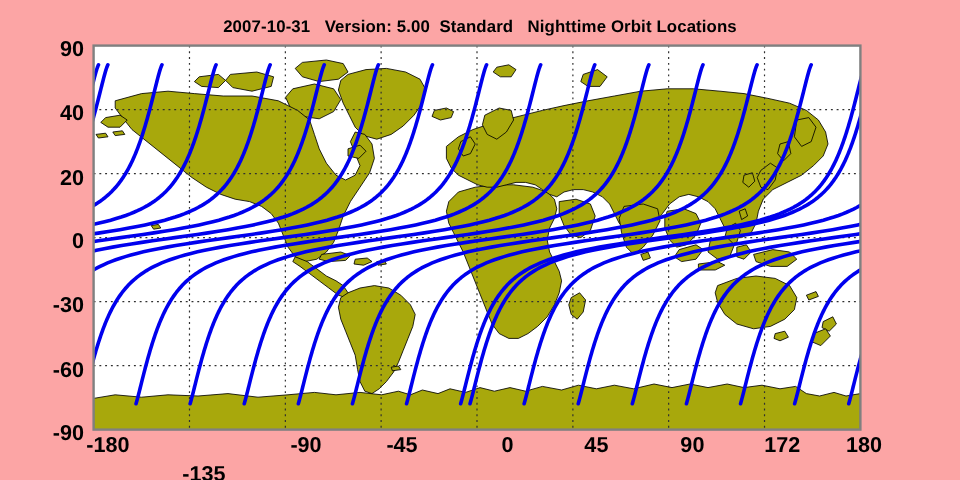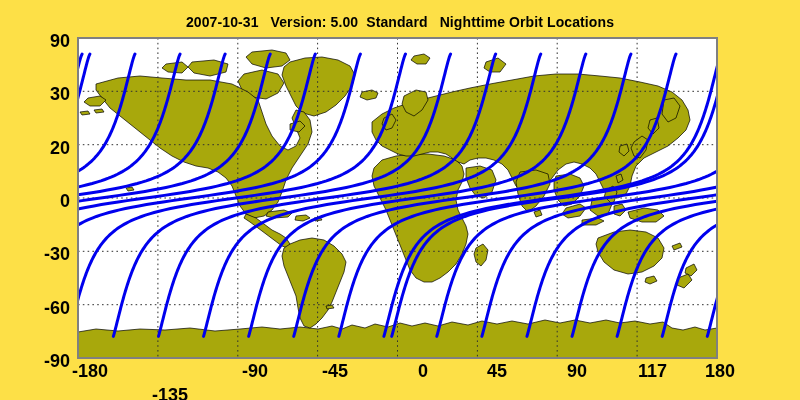--- a/index.html
+++ b/index.html
@@ -10,21 +10,21 @@
   body {
     width: 800px;
     height: 400px;
     overflow: hidden;
     font-family: "Liberation Sans", sans-serif;
   }
   #figure {
     position: relative;
     width: 800px;
     height: 400px;
-    background: #fde047;
+    background: #fca5a5;
   }
   #plot-title {
     position: absolute;
     left: 0;
     top: 14px;
     width: 800px;
     text-align: center;
     font-family: "Liberation Sans", sans-serif;
     font-size: 14px;
     font-weight: bold;
@@ -233,30 +233,30 @@
           <path d="M676.00,54.02 L675.71,54.62 L675.43,55.29 L675.14,56.04 L674.86,56.86 L674.57,57.72 L674.28,58.64 L673.99,59.60 L673.70,60.60 L673.41,61.63 L673.12,62.69 L672.83,63.78 L672.54,64.88 L672.25,66.01 L671.95,67.15 L671.65,68.31 L671.36,69.48 L671.06,70.67 L670.76,71.86 L670.45,73.06 L670.15,74.28 L669.84,75.50 L669.54,76.72 L669.23,77.96 L668.91,79.20 L668.60,80.44 L668.28,81.69 L667.96,82.95 L667.64,84.21 L667.32,85.47 L666.99,86.74 L666.66,88.01 L666.32,89.28 L665.99,90.55 L665.65,91.83 L665.30,93.11 L664.96,94.39 L664.61,95.68 L664.25,96.96 L663.89,98.25 L663.53,99.54 L663.16,100.83 L662.79,102.13 L662.41,103.42 L662.02,104.72 L661.63,106.01 L661.24,107.31 L660.84,108.61 L660.43,109.91 L660.02,111.21 L659.60,112.51 L659.17,113.82 L658.73,115.12 L658.29,116.42 L657.84,117.73 L657.37,119.04 L656.90,120.34 L656.42,121.65 L655.93,122.96 L655.43,124.27 L654.92,125.58 L654.39,126.89 L653.85,128.20 L653.30,129.51 L652.73,130.82 L652.15,132.13 L651.55,133.44 L650.94,134.75 L650.31,136.07 L649.66,137.38 L648.99,138.69 L648.29,140.01 L647.58,141.32 L646.83,142.64 L646.07,143.95 L645.27,145.27 L644.45,146.58 L643.59,147.90 L642.70,149.21 L641.77,150.53 L640.80,151.85 L639.79,153.16 L638.73,154.48 L637.62,155.80 L636.46,157.11 L635.24,158.43 L633.95,159.75 L632.60,161.07 L631.16,162.38 L629.65,163.70 L628.04,165.02 L626.33,166.34 L624.52,167.66 L622.58,168.98 L620.50,170.29 L618.28,171.61 L615.89,172.93 L613.32,174.25 L610.54,175.57 L607.54,176.89 L604.29,178.21 L600.76,179.53 L596.91,180.85 L592.72,182.16 L588.14,183.48 L583.14,184.80 L577.69,186.12 L571.73,187.44 L565.26,188.76 L558.24,190.08 L550.67,191.40 L542.58,192.72 L534.02,194.04 L525.05,195.36 L515.80,196.68 L506.40,198.00 L496.99,199.32 L487.74,200.64 L478.78,201.96 L470.21,203.28 L462.12,204.60 L454.55,205.92 L447.53,207.24 L441.06,208.56 L435.11,209.88 L429.65,211.20 L424.65,212.52 L420.08,213.84 L415.88,215.15 L412.04,216.47 L408.50,217.79 L405.25,219.11 L402.25,220.43 L399.47,221.75 L396.90,223.07 L394.51,224.39 L392.29,225.71 L390.22,227.02 L388.28,228.34 L386.46,229.66 L384.75,230.98 L383.14,232.30 L381.63,233.62 L380.20,234.93 L378.84,236.25 L377.55,237.57 L376.33,238.89 L375.17,240.20 L374.06,241.52 L373.00,242.84 L371.99,244.15 L371.02,245.47 L370.09,246.79 L369.20,248.10 L368.35,249.42 L367.52,250.73 L366.72,252.05 L365.96,253.36 L365.22,254.68 L364.50,255.99 L363.81,257.31 L363.14,258.62 L362.48,259.93 L361.85,261.25 L361.24,262.56 L360.64,263.87 L360.06,265.18 L359.49,266.49 L358.94,267.80 L358.40,269.11 L357.88,270.42 L357.36,271.73 L356.86,273.04 L356.37,274.35 L355.89,275.66 L355.42,276.96 L354.96,278.27 L354.50,279.58 L354.06,280.88 L353.62,282.18 L353.20,283.49 L352.78,284.79 L352.36,286.09 L351.95,287.39 L351.55,288.69 L351.16,289.99 L350.77,291.28 L350.38,292.58 L350.01,293.87 L349.63,295.17 L349.26,296.46 L348.90,297.75 L348.54,299.04 L348.19,300.32 L347.84,301.61 L347.49,302.89 L347.14,304.17 L346.80,305.45 L346.47,306.72 L346.13,307.99 L345.80,309.26 L345.48,310.53 L345.15,311.79 L344.83,313.05 L344.51,314.31 L344.19,315.56 L343.88,316.80 L343.57,318.04 L343.26,319.28 L342.95,320.50 L342.64,321.72 L342.34,322.94 L342.04,324.14 L341.74,325.33 L341.44,326.52 L341.14,327.69 L340.84,328.85 L340.55,329.99 L340.25,331.12 L339.96,332.22 L339.67,333.31 L339.38,334.37 L339.09,335.40 L338.80,336.40"></path>
           <path d="M82.08,54.02 L81.80,54.62 L81.51,55.29 L81.23,56.04 L80.94,56.86 L80.65,57.72 L80.37,58.64 L80.08,59.60 L79.79,60.60 L79.50,61.63 L79.21,62.69 L78.92,63.78 L78.62,64.88 L78.33,66.01 L78.04,67.15 L77.74,68.31 L77.44,69.48 L77.14,70.67 L76.84,71.86 L76.54,73.06 L76.23,74.28 L75.93,75.50 L75.62,76.72 L75.31,77.96 L75.00,79.20 L74.68,80.44 L74.37,81.69 L74.05,82.95 L73.73,84.21 L73.40,85.47 L73.07,86.74 L72.74,88.01 L72.41,89.28 L72.07,90.55 L71.73,91.83 L71.39,93.11 L71.04,94.39 L70.69,95.68 L70.34,96.96 L69.98,98.25 L69.61,99.54 L69.24,100.83 L68.87,102.13 L68.49,103.42 L68.11,104.72 L67.72,106.01 L67.32,107.31 L66.92,108.61 L66.52,109.91 L66.10,111.21 L65.68,112.51 L65.25,113.82 L64.82,115.12 L64.37,116.42 L63.92,117.73 L63.46,119.04 L62.99,120.34 L62.51,121.65 L62.02,122.96 L61.51,124.27 L61.00,125.58 L60.48,126.89 L59.94,128.20 L59.38,129.51 L58.82,130.82 L58.24,132.13 L57.64,133.44 L57.03,134.75 L56.39,136.07 L55.74,137.38 L55.07,138.69 L54.38,140.01 L53.66,141.32 L52.92,142.64 L52.15,143.95 L51.36,145.27 L50.53,146.58 L49.68,147.90 L48.78,149.21 L47.85,150.53 L46.89,151.85 L45.87,153.16 L44.82,154.48 L43.71,155.80 L42.55,157.11 L41.32,158.43 L40.04,159.75 L38.68,161.07 L37.25,162.38 L35.73,163.70 L34.13,165.02 L32.42,166.34 L30.60,167.66 L28.66,168.98 L26.59,170.29"></path>
           <path d="M721.08,54.02 L720.80,54.62 L720.51,55.29 L720.23,56.04 L719.94,56.86 L719.65,57.72 L719.37,58.64 L719.08,59.60 L718.79,60.60 L718.50,61.63 L718.21,62.69 L717.92,63.78 L717.62,64.88 L717.33,66.01 L717.04,67.15 L716.74,68.31 L716.44,69.48 L716.14,70.67 L715.84,71.86 L715.54,73.06 L715.23,74.28 L714.93,75.50 L714.62,76.72 L714.31,77.96 L714.00,79.20 L713.68,80.44 L713.37,81.69 L713.05,82.95 L712.73,84.21 L712.40,85.47 L712.07,86.74 L711.74,88.01 L711.41,89.28 L711.07,90.55 L710.73,91.83 L710.39,93.11 L710.04,94.39 L709.69,95.68 L709.34,96.96 L708.98,98.25 L708.61,99.54 L708.24,100.83 L707.87,102.13 L707.49,103.42 L707.11,104.72 L706.72,106.01 L706.32,107.31 L705.92,108.61 L705.52,109.91 L705.10,111.21 L704.68,112.51 L704.25,113.82 L703.82,115.12 L703.37,116.42 L702.92,117.73 L702.46,119.04 L701.99,120.34 L701.51,121.65 L701.02,122.96 L700.51,124.27 L700.00,125.58 L699.48,126.89 L698.94,128.20 L698.38,129.51 L697.82,130.82 L697.24,132.13 L696.64,133.44 L696.03,134.75 L695.39,136.07 L694.74,137.38 L694.07,138.69 L693.38,140.01 L692.66,141.32 L691.92,142.64 L691.15,143.95 L690.36,145.27 L689.53,146.58 L688.68,147.90 L687.78,149.21 L686.85,150.53 L685.89,151.85 L684.87,153.16 L683.82,154.48 L682.71,155.80 L681.55,157.11 L680.32,158.43 L679.04,159.75 L677.68,161.07 L676.25,162.38 L674.73,163.70 L673.13,165.02 L671.42,166.34 L669.60,167.66 L667.66,168.98 L665.59,170.29 L663.36,171.61 L660.98,172.93 L658.40,174.25 L655.63,175.57 L652.63,176.89 L649.38,178.21 L645.84,179.53 L641.99,180.85 L637.80,182.16 L633.23,183.48 L628.23,184.80 L622.77,186.12 L616.82,187.44 L610.34,188.76 L603.32,190.08 L595.76,191.40 L587.67,192.72 L579.10,194.04 L570.14,195.36 L560.88,196.68 L551.48,198.00 L542.08,199.32 L532.83,200.64 L523.86,201.96 L515.29,203.28 L507.20,204.60 L499.64,205.92 L492.62,207.24 L486.14,208.56 L480.19,209.88 L474.73,211.20 L469.74,212.52 L465.16,213.84 L460.97,215.15 L457.12,216.47 L453.59,217.79 L450.33,219.11 L447.33,220.43 L444.56,221.75 L441.99,223.07 L439.60,224.39 L437.38,225.71 L435.30,227.02 L433.36,228.34 L431.54,229.66 L429.84,230.98 L428.23,232.30 L426.71,233.62 L425.28,234.93 L423.93,236.25 L422.64,237.57 L421.42,238.89 L420.25,240.20 L419.15,241.52 L418.09,242.84 L417.08,244.15 L416.11,245.47 L415.18,246.79 L414.29,248.10 L413.43,249.42 L412.61,250.73 L411.81,252.05 L411.04,253.36 L410.30,254.68 L409.59,255.99 L408.89,257.31 L408.22,258.62 L407.57,259.93 L406.94,261.25 L406.32,262.56 L405.73,263.87 L405.14,265.18 L404.58,266.49 L404.03,267.80 L403.49,269.11 L402.96,270.42 L402.45,271.73 L401.95,273.04 L401.46,274.35 L400.97,275.66 L400.50,276.96 L400.04,278.27 L399.59,279.58 L399.15,280.88 L398.71,282.18 L398.28,283.49 L397.86,284.79 L397.45,286.09 L397.04,287.39 L396.64,288.69 L396.24,289.99 L395.85,291.28 L395.47,292.58 L395.09,293.87 L394.72,295.17 L394.35,296.46 L393.99,297.75 L393.63,299.04 L393.27,300.32 L392.92,301.61 L392.57,302.89 L392.23,304.17 L391.89,305.45 L391.55,306.72 L391.22,307.99 L390.89,309.26 L390.56,310.53 L390.24,311.79 L389.92,313.05 L389.60,314.31 L389.28,315.56 L388.96,316.80 L388.65,318.04 L388.34,319.28 L388.03,320.50 L387.73,321.72 L387.42,322.94 L387.12,324.14 L386.82,325.33 L386.52,326.52 L386.22,327.69 L385.93,328.85 L385.63,329.99 L385.34,331.12 L385.05,332.22 L384.75,333.31 L384.46,334.37 L384.17,335.40 L383.88,336.40"></path>
         </g>
     </g>
 
     <rect x="78" y="38" width="639" height="320" fill="none" stroke="#808080" stroke-width="2"></rect>
   </svg>
 
   <div class="tick-label ytick" style="left:28px; top:31px; width:42px;">90</div>
-  <div class="tick-label ytick" style="left:28px; top:84px; width:42px;">30</div>
+  <div class="tick-label ytick" style="left:28px; top:84px; width:42px;">40</div>
   <div class="tick-label ytick" style="left:28px; top:138px; width:42px;">20</div>
   <div class="tick-label ytick" style="left:28px; top:191px; width:42px;">0</div>
   <div class="tick-label ytick" style="left:28px; top:244px; width:42px;">-30</div>
   <div class="tick-label ytick" style="left:28px; top:298px; width:42px;">-60</div>
   <div class="tick-label ytick" style="left:28px; top:351px; width:42px;">-90</div>
 
   <div class="tick-label xtick" style="left:48px;  top:361px; width:60px;">-180</div>
   <div class="tick-label xtick" style="left:128px; top:361px; width:60px;margin-top:24px;">-135</div>
   <div class="tick-label xtick" style="left:208px; top:361px; width:60px;">-90</div>
   <div class="tick-label xtick" style="left:288px; top:361px; width:60px;">-45</div>
   <div class="tick-label xtick" style="left:368px; top:361px; width:60px;">0</div>
   <div class="tick-label xtick" style="left:447px; top:361px; width:60px;">45</div>
   <div class="tick-label xtick" style="left:527px; top:361px; width:60px;">90</div>
-  <div class="tick-label xtick" style="left:607px; top:361px; width:60px;">117</div>
+  <div class="tick-label xtick" style="left:607px; top:361px; width:60px;">172</div>
   <div class="tick-label xtick" style="left:675px; top:361px; width:60px;">180</div>
 
 </div>
 
 </body></html>

